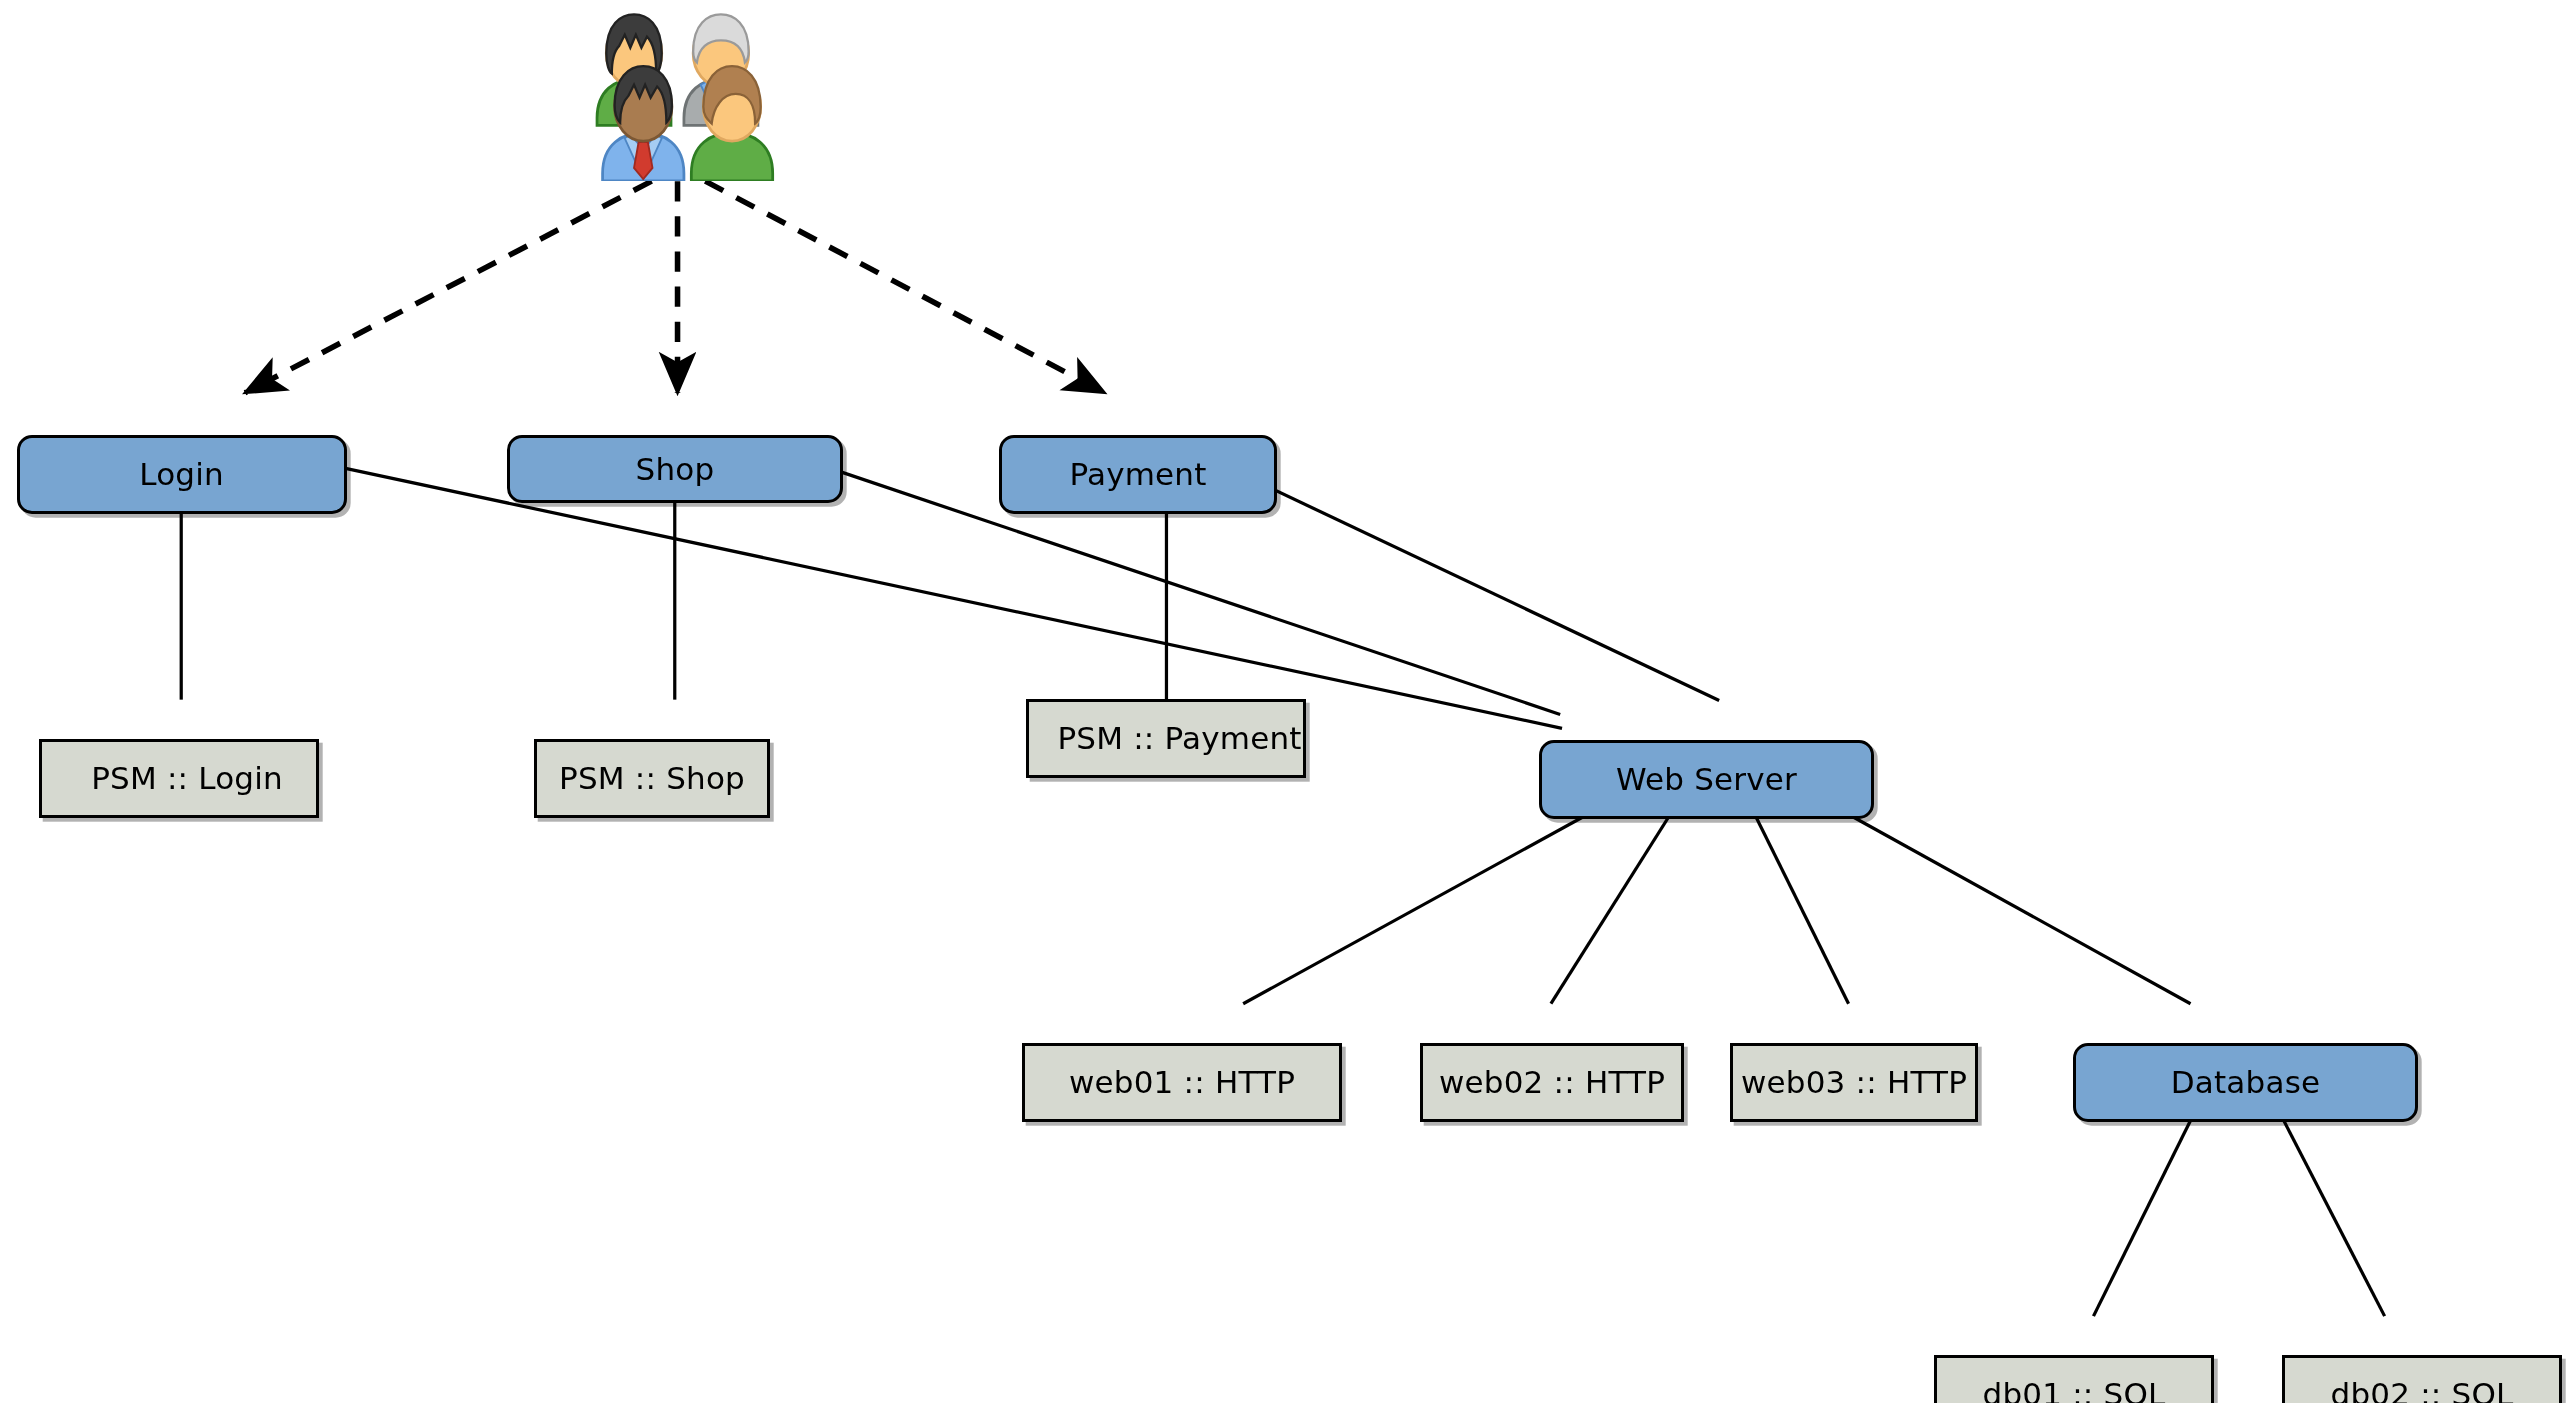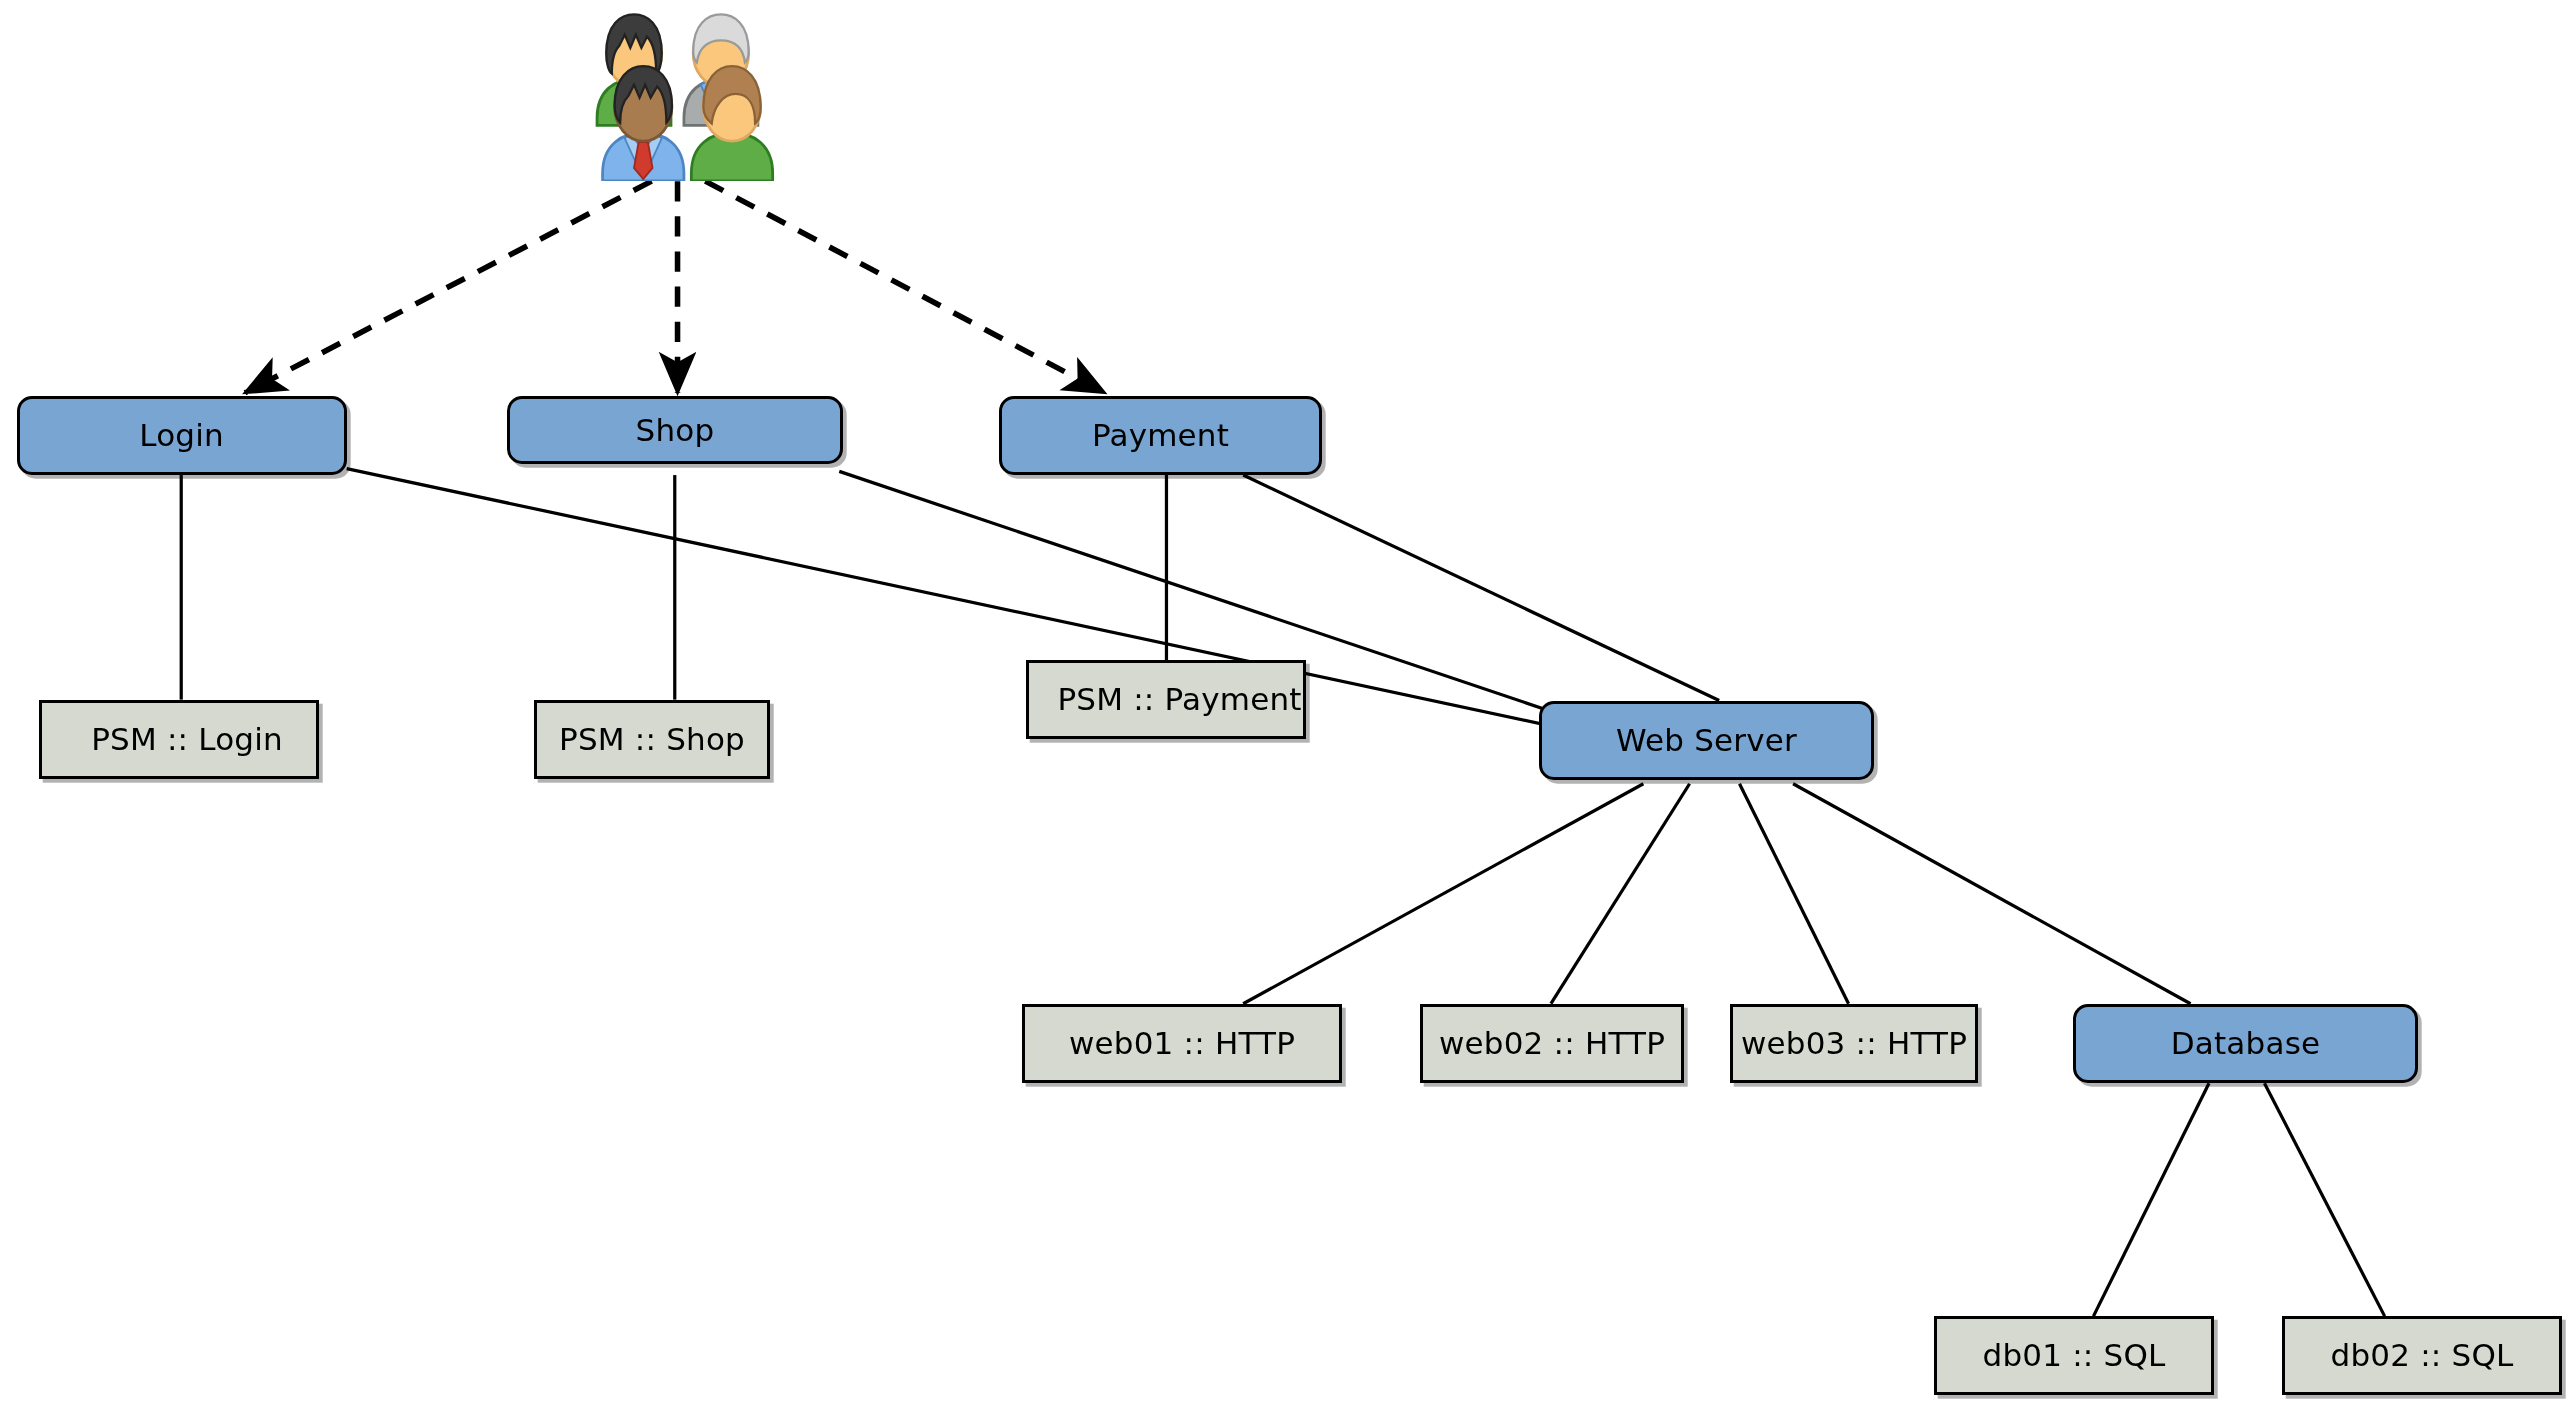--- a/index.html
+++ b/index.html
@@ -29,20 +29,21 @@
     box-sizing: border-box;
     display: flex;
     align-items: center;
     justify-content: center;
     text-align: center;
     color: #000000;
     font-size: 31px;
     letter-spacing: 0.2px;
     line-height: 1.1;
     z-index: 5;
+    margin-top: 39px;
   }
   .node.component {
     background: #78A5D1;
     border: 3.7px solid #000000;
     border-radius: 15px;
     box-shadow: 3.7px 3.7px 0px rgba(0,0,0,0.30);
   }
   .node.artifact {
     background: #D6D9D0;
     border: 3.7px solid #000000;
@@ -128,21 +129,21 @@
     </svg>
   </div>
 
   <div id="nodes-layer">
       <div class="node component" style="left: 16.6px; top: 396px; width: 330px; height: 79px;">
         <span class="node-label">Login</span>
       </div>
       <div class="node component" style="left: 507px; top: 396px; width: 336px; height: 68px;">
         <span class="node-label">Shop</span>
       </div>
-      <div class="node component" style="left: 999px; top: 396px; width: 323px; height: 79px;">
+      <div class="node component" style="left: 999px; top: 396px; width: 278px; height: 79px;">
         <span class="node-label">Payment</span>
       </div>
       <div class="node artifact" style="left: 39px; top: 700px; width: 280px; height: 79px; padding-left: 16px;">
         <span class="node-label">PSM :: Login</span>
       </div>
       <div class="node artifact" style="left: 534px; top: 700px; width: 236px; height: 79px;">
         <span class="node-label">PSM :: Shop</span>
       </div>
       <div class="node artifact" style="left: 1026px; top: 660px; width: 280px; height: 79px; padding-left: 27px;">
         <span class="node-label">PSM :: Payment</span>

